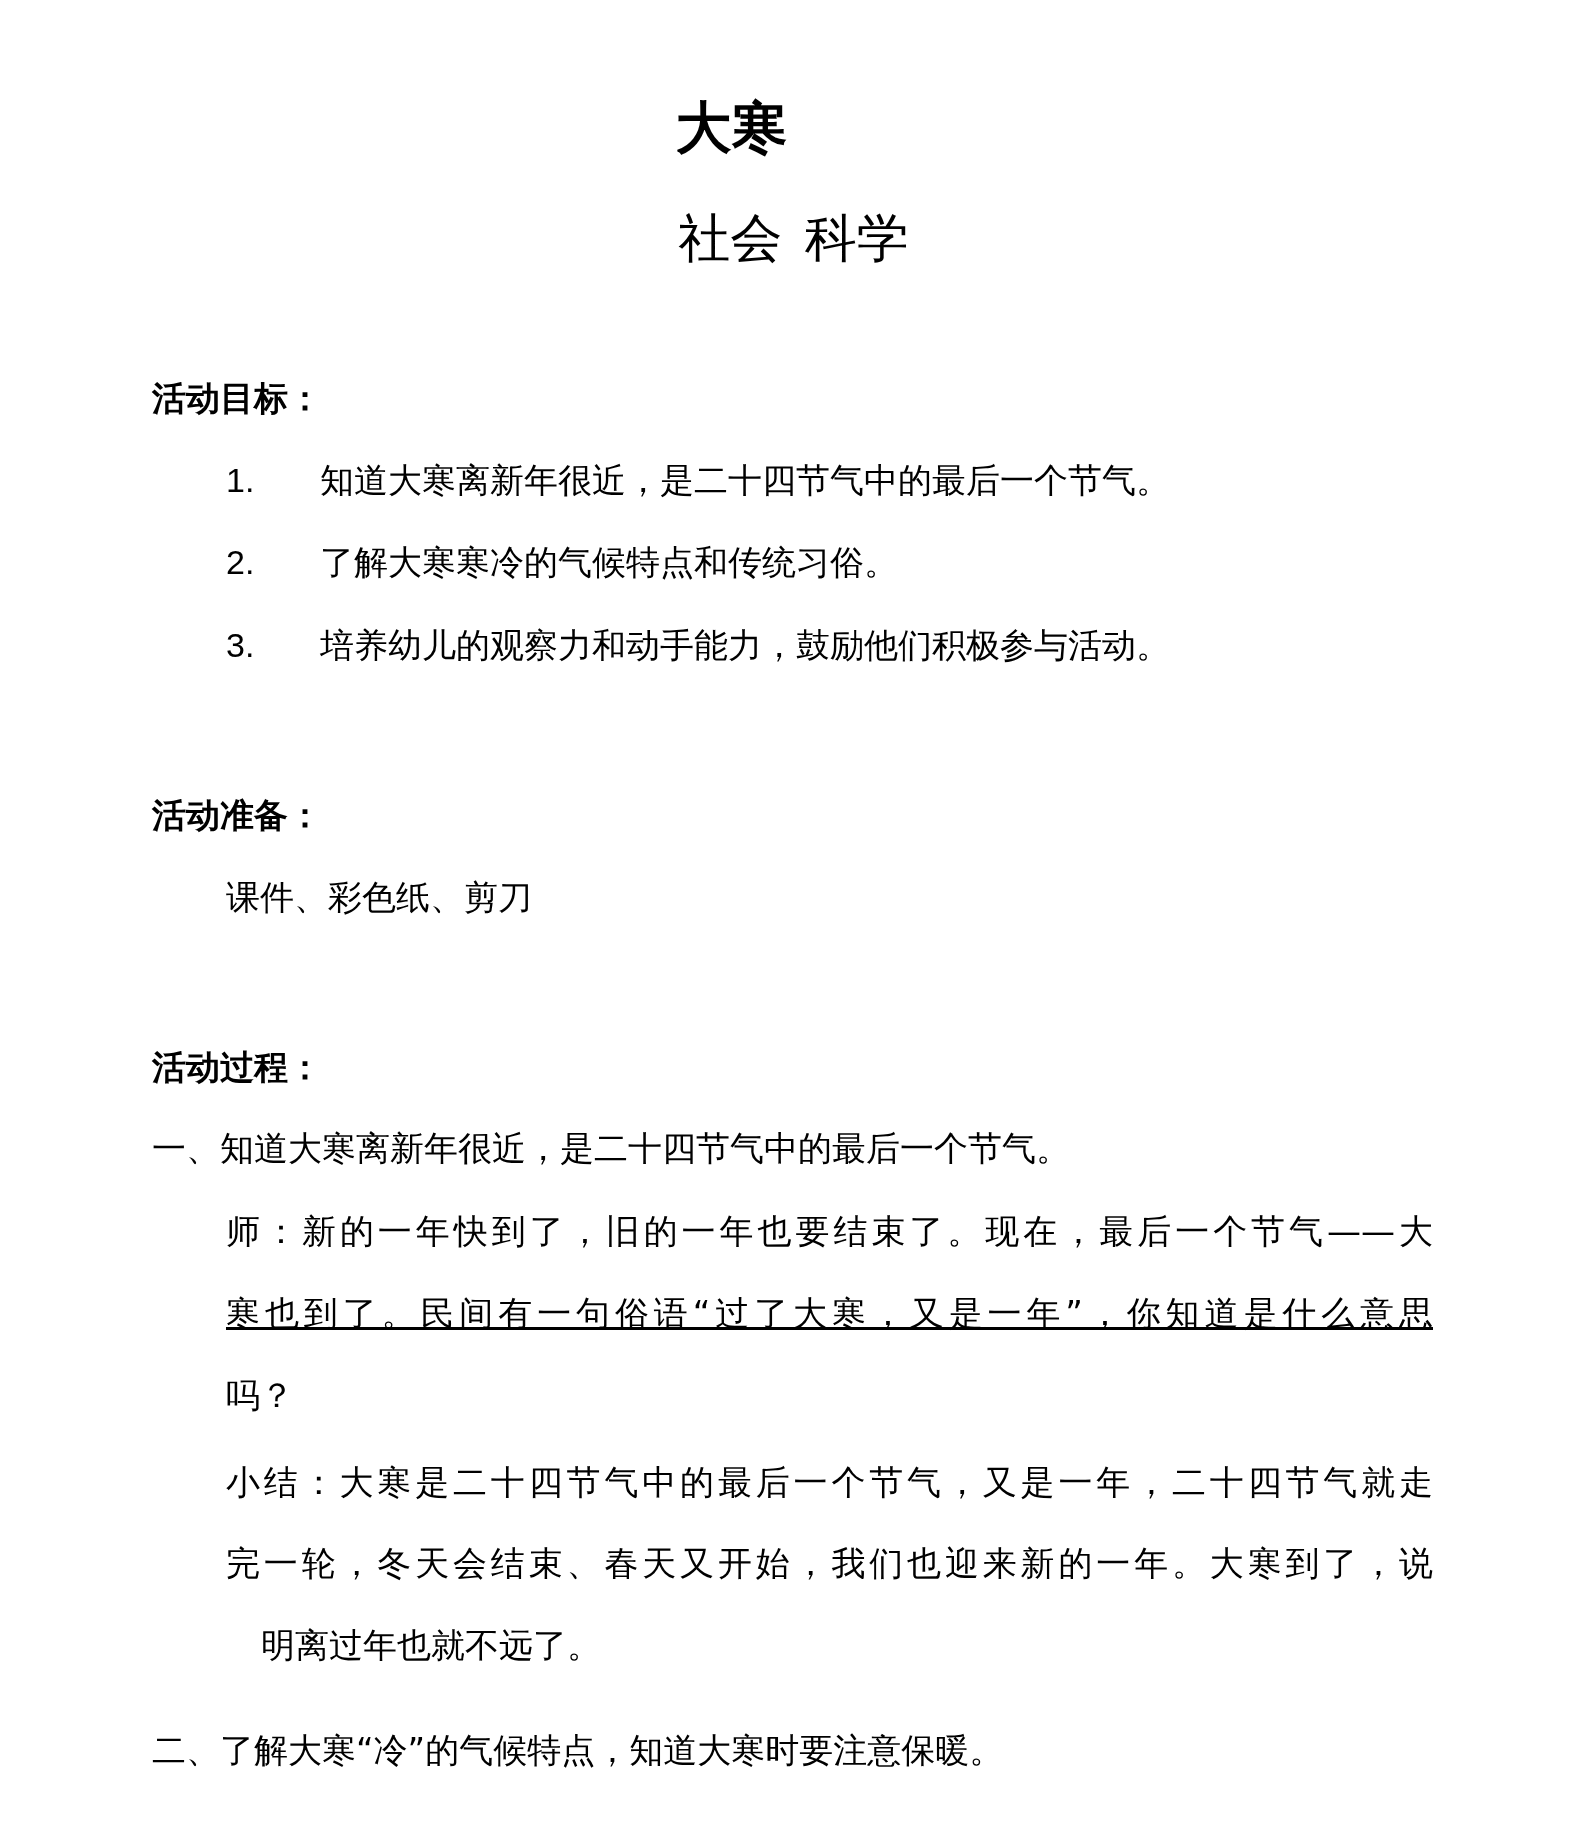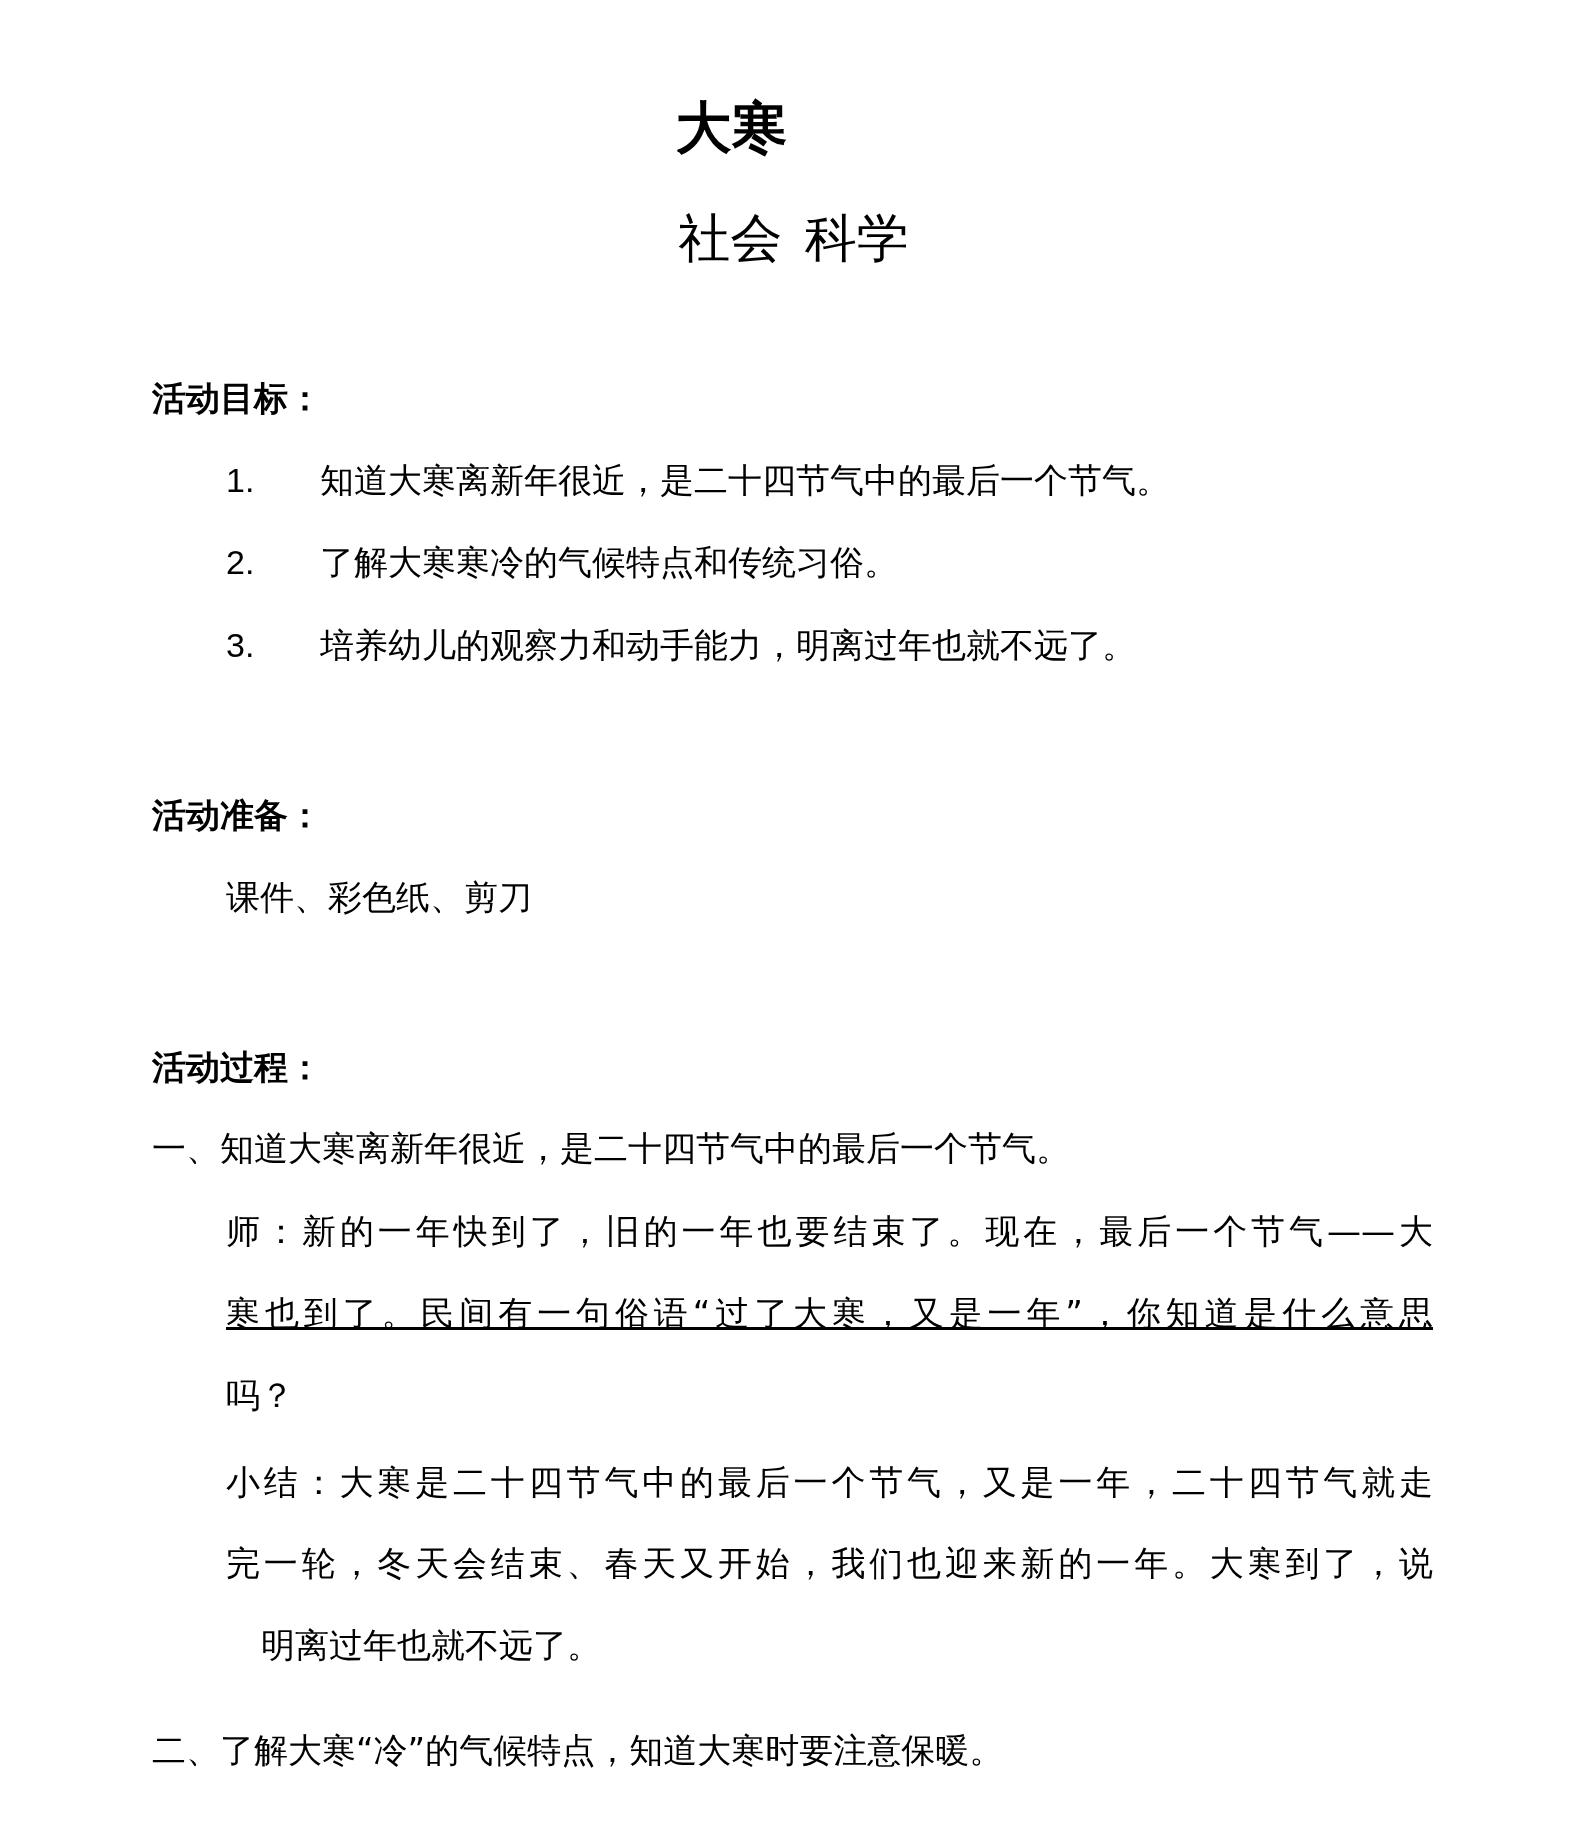--- a/index.html
+++ b/index.html
@@ -73,21 +73,21 @@
 
   <div class="abs heading" style="top:381px;">活动目标：</div>
 
   <div class="abs list-num" style="top:463px;">1.</div>
   <div class="abs list-text body-text" style="top:463px;">知道大寒离新年很近，是二十四节气中的最后一个节气。</div>
 
   <div class="abs list-num" style="top:545px;">2.</div>
   <div class="abs list-text body-text" style="top:545px;text-align:right;">了解大寒寒冷的气候特点和传统习俗。</div>
 
   <div class="abs list-num" style="top:628px;">3.</div>
-  <div class="abs list-text body-text" style="top:628px;">培养幼儿的观察力和动手能力，明离过年也就不远了。</div>
+  <div class="abs list-text body-text" style="top:628px;">培养幼儿的观察力和动手能力，鼓励他们积极参与活动。</div>
 
   <div class="abs heading" style="top:798px;">活动准备：</div>
   <div class="abs body-text indent" style="top:880px;">课件、彩色纸、剪刀</div>
 
   <div class="abs heading" style="top:1050px;">活动过程：</div>
 
   <div class="abs body-text flush" style="top:1131px;">一、知道大寒离新年很近，是二十四节气中的最后一个节气。</div>
 
   <div class="abs body-text justified" style="top:1214px;">师：新的一年快到了，旧的一年也要结束了。现在，最后一个节气——大</div>
   <div class="abs body-text justified" style="top:1296px;text-decoration:underline;">寒也到了。民间有一句俗语“过了大寒，又是一年”，你知道是什么意思</div>

